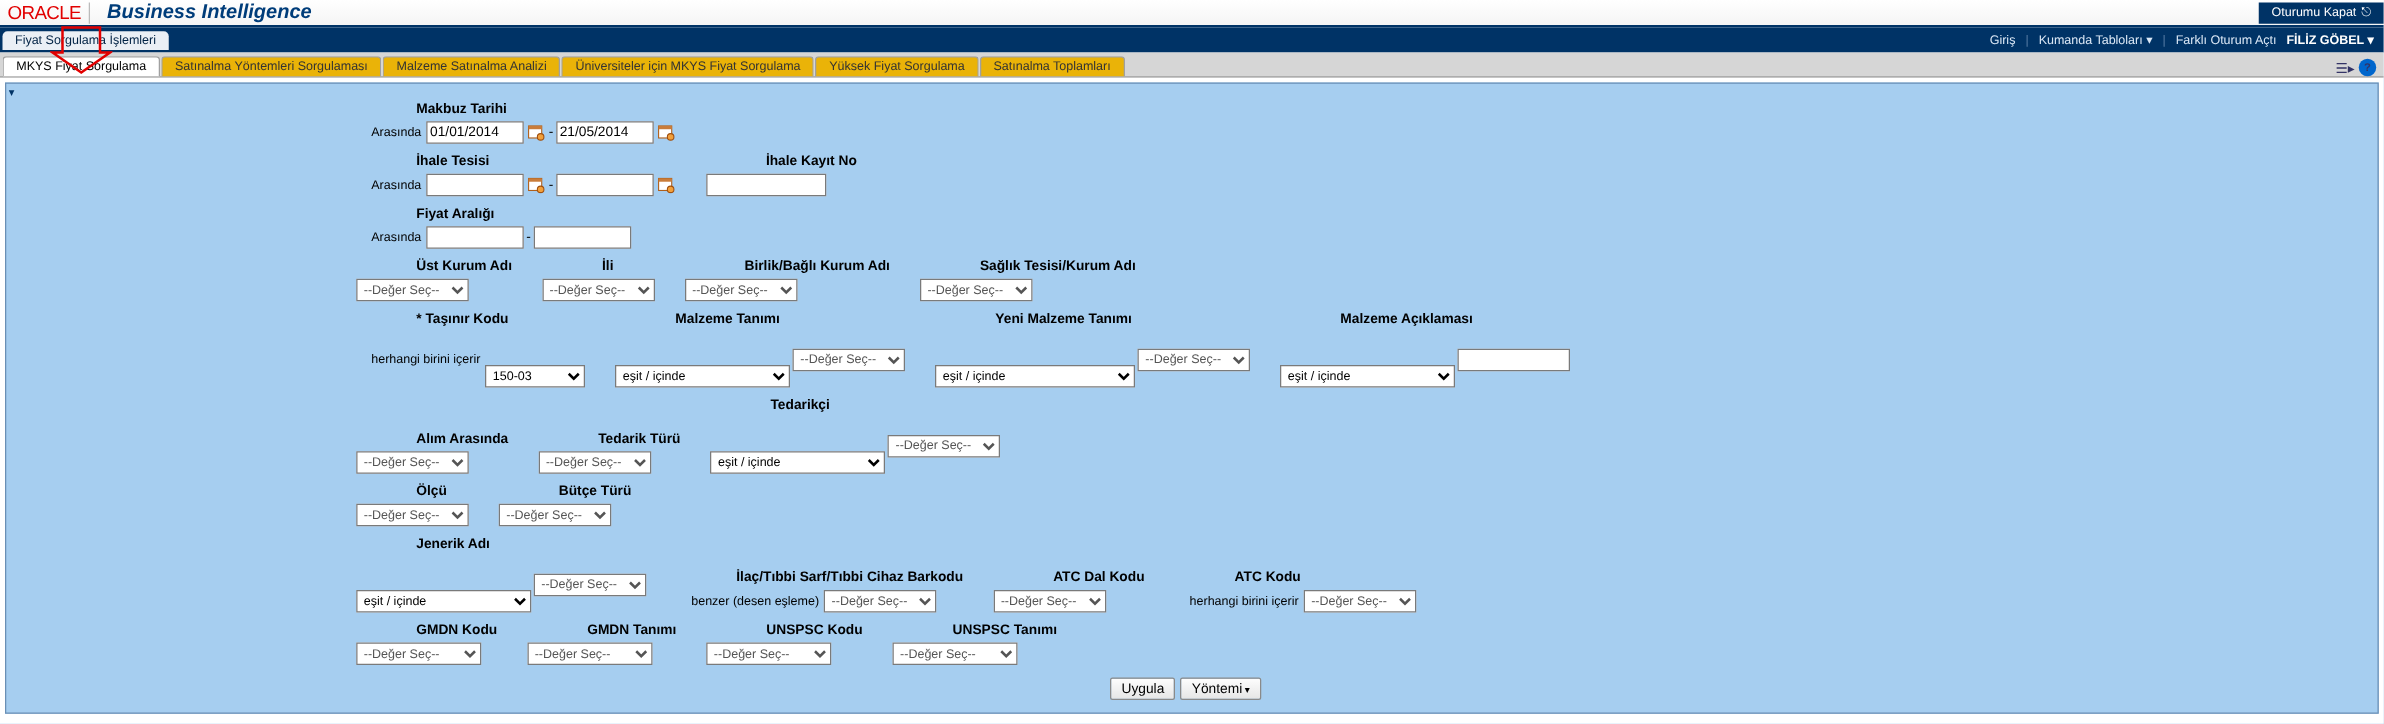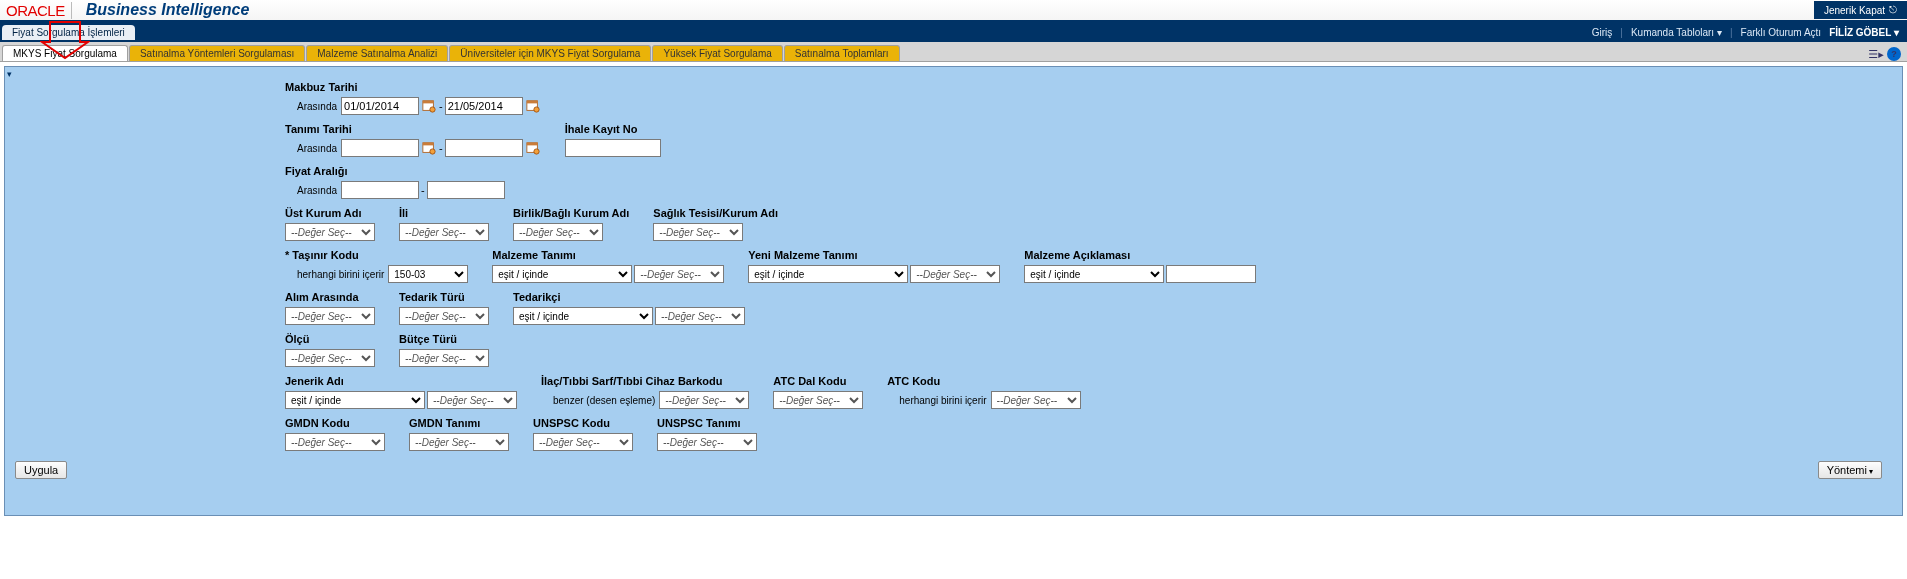--- a/index.html
+++ b/index.html
@@ -23,51 +23,51 @@
 .tab-icons { margin-left: auto; display: flex; gap: 4px; padding-right: 6px; align-items: center; }
 .tab-icons span { width: 14px; height: 14px; display: inline-flex; align-items: center; justify-content: center; cursor: pointer; color: #336; }
 
 .content-wrap { padding: 4px; }
 .content-inner { border: 1px solid #6a8fb5; background: #a6cef0; padding: 14px 10px 10px 10px; min-height: 450px; position: relative; }
 .content-inner.collapsed-indicator::before { content: "▾"; position: absolute; left: 2px; top: 2px; font-size: 9px; color: #003366; }
 
 .form-area { margin-left: 270px; max-width: 1120px; }
 .form-row { margin-bottom: 8px; display: flex; align-items: flex-end; gap: 24px; flex-wrap: wrap; }
 .field { display: flex; flex-direction: column; }
-.field-label { font-weight: bold; font-size: 11px; color: #000; margin-bottom: 4px; white-space: nowrap; }
+.field-label { font-weight: bold; font-size: 11px; color: #000; margin-bottom: 4px; white-space: nowrap; margin-left: 48px; }
 .inline-controls { display: flex; align-items: center; gap: 2px; }
 .prefix { font-size: 10px; color: #000; margin-right: 2px; margin-left: 12px; }
 
 input[type=text] { font-size: 11px; padding: 1px 2px; border: 1px solid #7a7a7a; background: #fff; height: 18px; }
-select { font-size: 10px; font-style: italic; color: #555; border: 1px solid #7a7a7a; background: #fff; height: 18px; padding: 0 1px; }
-select.noitalic { font-style: normal; color: #000; }
+select { font-size: 10px; color: #555; border: 1px solid #7a7a7a; background: #fff; height: 18px; padding: 0 1px; }
+select.noitalic { font-style: normal; color: #000; margin-top: 27px; }
 
 .cal-icon { width: 16px; height: 16px; display: inline-flex; align-items: center; justify-content: center; cursor: pointer; }
 .cal-icon svg { width: 14px; height: 14px; }
 
-.buttons-row { display: flex; gap: 4px; justify-content: space-between; margin-top: 10px; padding-right: 10px; }
+.buttons-row { display: flex; gap: 4px; justify-content: center; margin-top: 10px; padding-right: 10px; }
 .btn { background: linear-gradient(#fdfdfd,#e6e6e6); border: 1px solid #8a8a8a; padding: 2px 8px; font-size: 11px; cursor: pointer; border-radius: 2px; }
 .btn .tri { font-size: 8px; margin-left: 2px; }
 
 .red-arrow { position: absolute; left: 40px; top: 20px; z-index: 50; pointer-events: none; }
 
 .help-icon { width:14px; height:14px; border-radius:50%; background:#0066cc; color:#fff; display:inline-flex; align-items:center; justify-content:center; font-size:9px; font-weight:bold; }
 </style>
 </head>
 <body>
 
 <svg class="red-arrow" width="50" height="40">
   <path d="M10,2 L40,2 L40,22 L48,22 L25,38 L2,22 L10,22 Z" fill="none" stroke="#e20000" stroke-width="2"></path>
 </svg>
 
 <div class="topbar">
   <span class="oracle-logo">ORACLE</span>
   <span class="bi-title">Business Intelligence</span>
   <div class="top-right">
-    <span>Jenerik Kapat</span>
+    <span>Oturumu Kapat</span>
     <span>⎋</span>
   </div>
 </div>
 
 <div class="level2bar">
   <div class="l2-tab">Fiyat Sorgulama İşlemleri</div>
   <div class="l2-right">
     <span>Giriş</span>
     <span class="sep">|</span>
     <span><span>Kumanda Tabloları</span> ▾</span>
@@ -115,21 +115,21 @@
                   <rect x="1" y="2" width="12" height="3" fill="#c97c3a"></rect>
                   <circle cx="12" cy="12" r="3" fill="#f2a03a" stroke="#a05010"></circle>
                 </svg>
               </span>
     </div>
   </div>
 </div>
 
 <div class="form-row">
   <div class="field">
-    <span class="field-label">Tanımı Tarihi</span>
+    <span class="field-label">İhale Tesisi</span>
     <div class="inline-controls">
       <span class="prefix">Arasında</span>
       <input type="text" style="width: 78px;">
       <span class="cal-icon">
                 <svg viewBox="0 0 16 16">
                   <rect x="1" y="2" width="12" height="11" fill="#fff" stroke="#b05f1a"></rect>
                   <rect x="1" y="2" width="12" height="3" fill="#c97c3a"></rect>
                   <circle cx="12" cy="12" r="3" fill="#f2a03a" stroke="#a05010"></circle>
                 </svg>
               </span>

